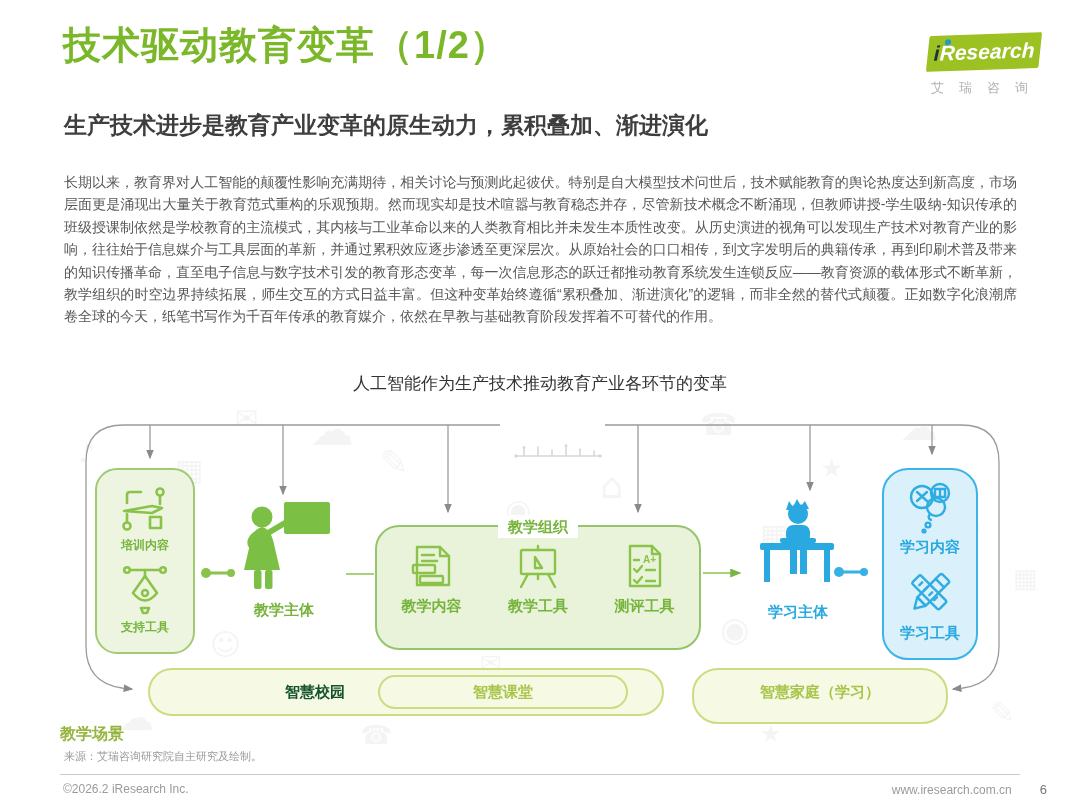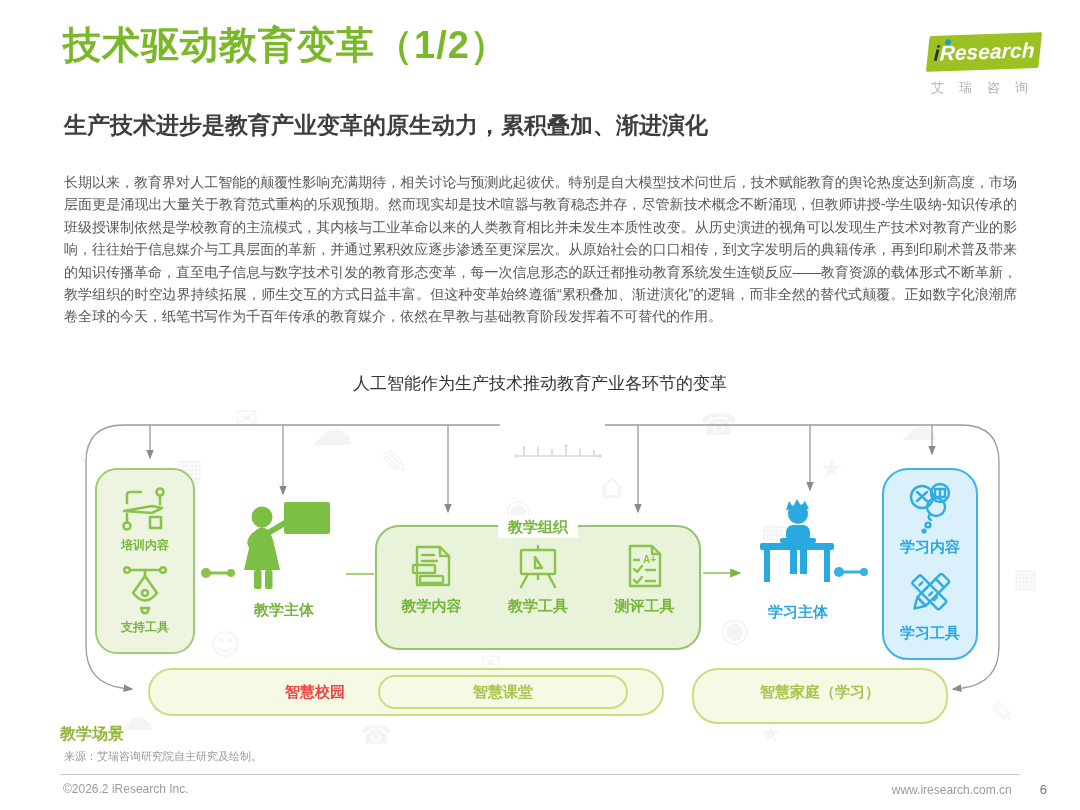--- a/index.html
+++ b/index.html
@@ -55,21 +55,21 @@
 
   .figure{position:absolute;}
   .teacher-label{position:absolute;left:168px;top:201px;width:112px;text-align:center;
                  font-size:15px;font-weight:bold;color:#76b43c;}
   .student-label{position:absolute;left:686px;top:203px;width:104px;text-align:center;
                  font-size:15px;font-weight:bold;color:#2aa9e0;}
 
   .pill{position:absolute;background:#f6f9e3;border:2px solid #ccdc82;border-radius:26px;box-sizing:border-box;}
   .pill-left{left:88px;top:268px;width:516px;height:48px;}
   .campus-label{position:absolute;left:100px;top:0;width:130px;line-height:44px;text-align:center;
-                font-size:15px;font-weight:bold;color:#ef4444;}
+                font-size:15px;font-weight:bold;color:#14532d;}
   .pill-inner{position:absolute;left:228px;top:5px;width:250px;height:34px;border:2px solid #ccdc82;
               border-radius:18px;line-height:30px;text-align:center;font-size:15px;font-weight:bold;
               color:#a8c44a;background:#f6f9e3;box-sizing:border-box;}
   .pill-right{left:632px;top:268px;width:256px;height:56px;line-height:44px;text-align:center;
               font-size:15px;font-weight:bold;color:#a8c44a;}
   .scene-caption{position:absolute;top:324px;left:0;width:100%;text-align:left;
                  font-size:16px;font-weight:bold;color:#96b53e;}
 
   
   .source-note{position:absolute;left:64px;top:749px;font-size:11px;color:#9a9a9a;}

